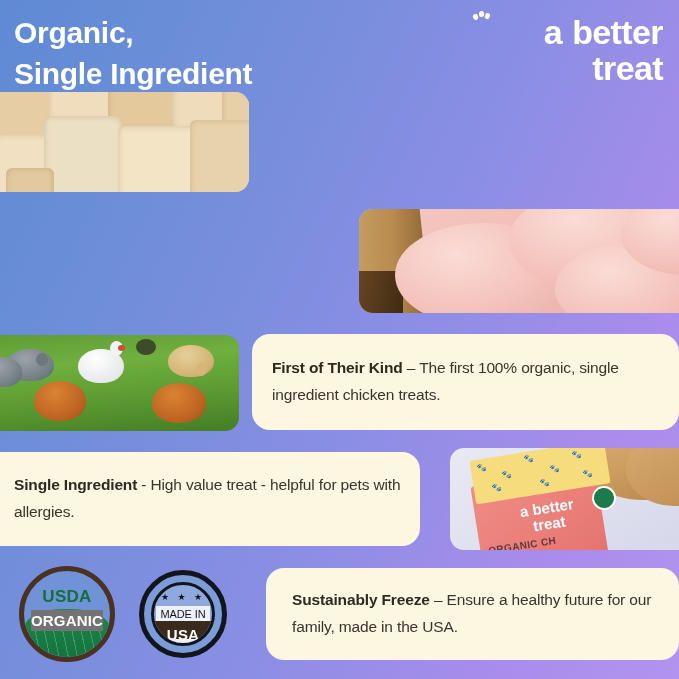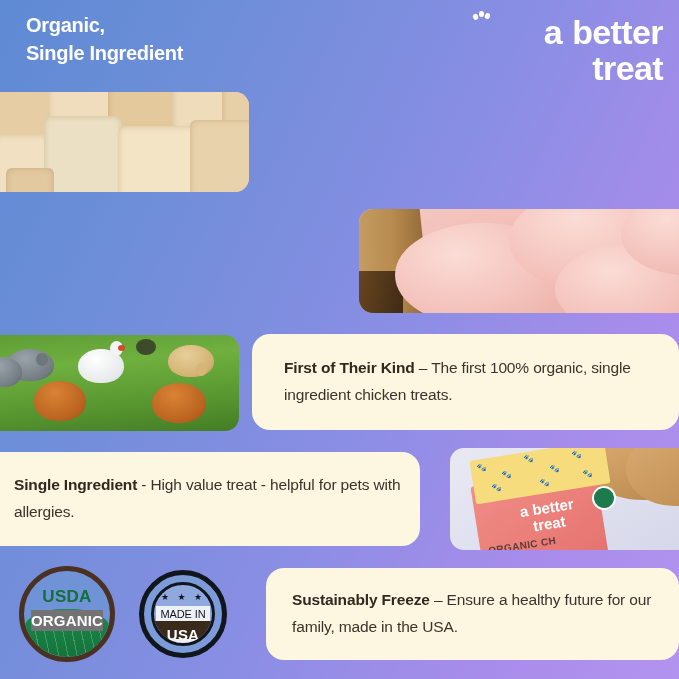--- a/index.html
+++ b/index.html
@@ -18,26 +18,25 @@
     overflow: hidden;
     background: linear-gradient(115deg, #5f8ad4 0%, #6d8ed8 22%, #8a8ee4 55%, #a88ceb 80%, #b293ef 100%);
   }
 
   
   .headline {
     position: absolute;
     left: 14px;
     top: 12px;
     color: #ffffff;
-    font-size: 20px;
+    font-size: 30px;
     font-weight: bold;
     line-height: 1.38;
     letter-spacing: -0.3px;
     white-space: pre-line;
-    margin-left: 12px;
   }
 
   .brand {
     position: absolute;
     right: 16px;
     top: 14px;
     width: 210px;
     text-align: right;
     color: #ffffff;
     font-size: 34px;
@@ -339,21 +338,21 @@
     <div class="hen rust" style="left:34px;  top:46px; width:52px; height:40px;"></div>
     <div class="hen rust" style="left:152px; top:48px; width:54px; height:40px;"></div>
     <div class="hen buff" style="left:168px; top:10px; width:46px; height:32px;"></div>
     <div class="hen-head" style="left:196px; top:28px; width:11px; height:13px; background:#d7b478;"></div>
     <div class="hen grey" style="left:6px;   top:14px; width:48px; height:32px;"></div>
     <div class="hen-head" style="left:36px;  top:18px; width:12px; height:13px; background:#6d777c;"></div>
     <div class="hen grey" style="left:-16px; top:22px; width:38px; height:30px;"></div>
     <div style="position:absolute; left:136px; top:4px; width:20px; height:16px; border-radius:50%; background:#3d4b2a;"></div>
   </div>
 
-  <div class="card" style="left:252px; top:334px; width:427px; height:96px; padding:0 32px;">
+  <div class="card" style="left:252px; top:334px; width:427px; height:96px; padding:0 20px;">
     <p>
       <b>First of Their Kind</b><span> – </span><span>The first 100% organic, single ingredient chicken treats.</span>
     </p>
   </div>
 
   <div class="card" style="left:0; top:452px; width:420px; height:94px; padding:16px 14px; border-radius:0 18px 18px 0;">
     <p>
       <b>Single Ingredient</b><span> - </span><span>High value treat - helpful for pets with allergies.</span>
     </p>
   </div>

